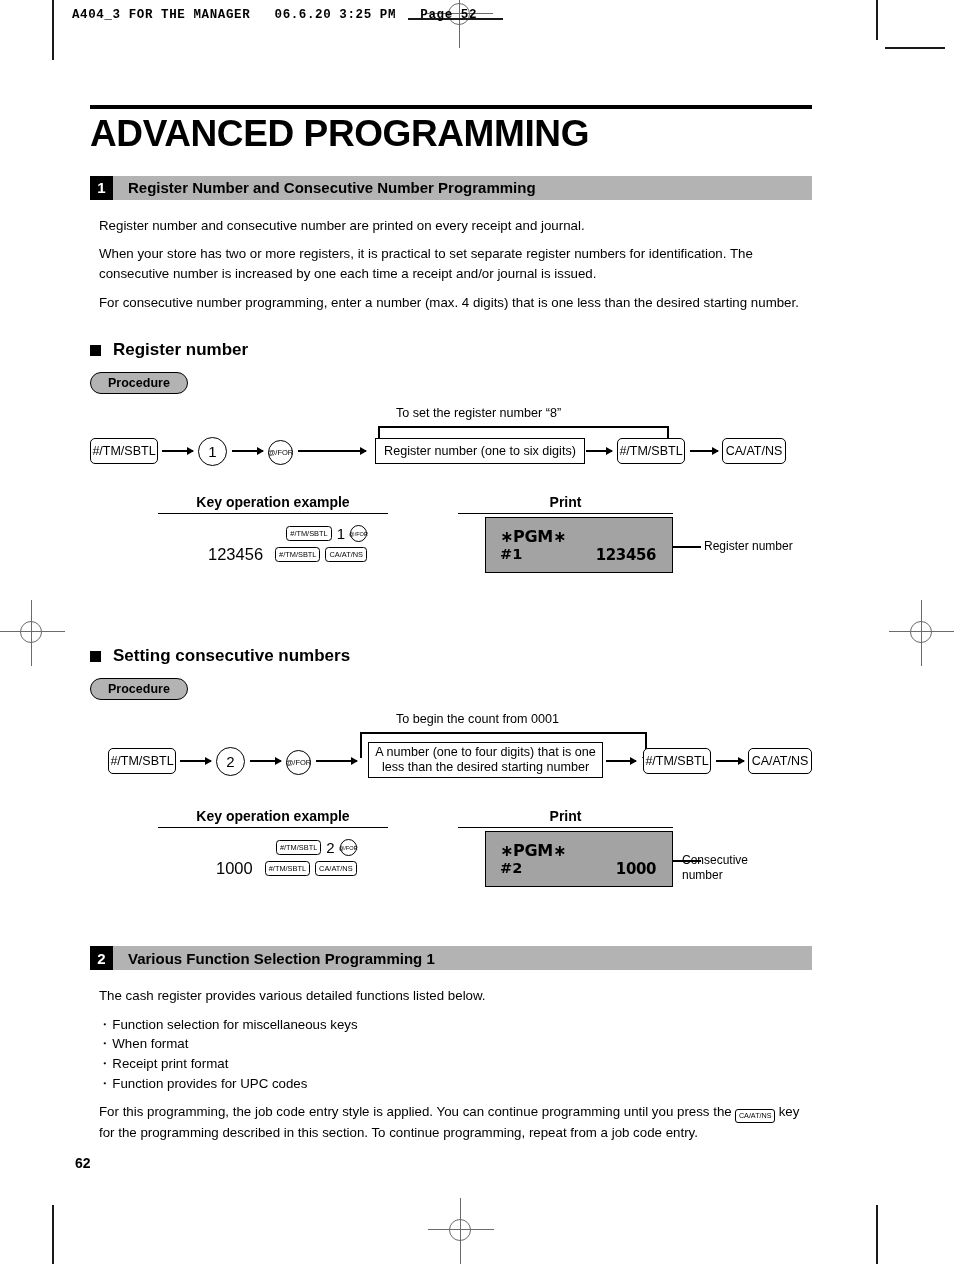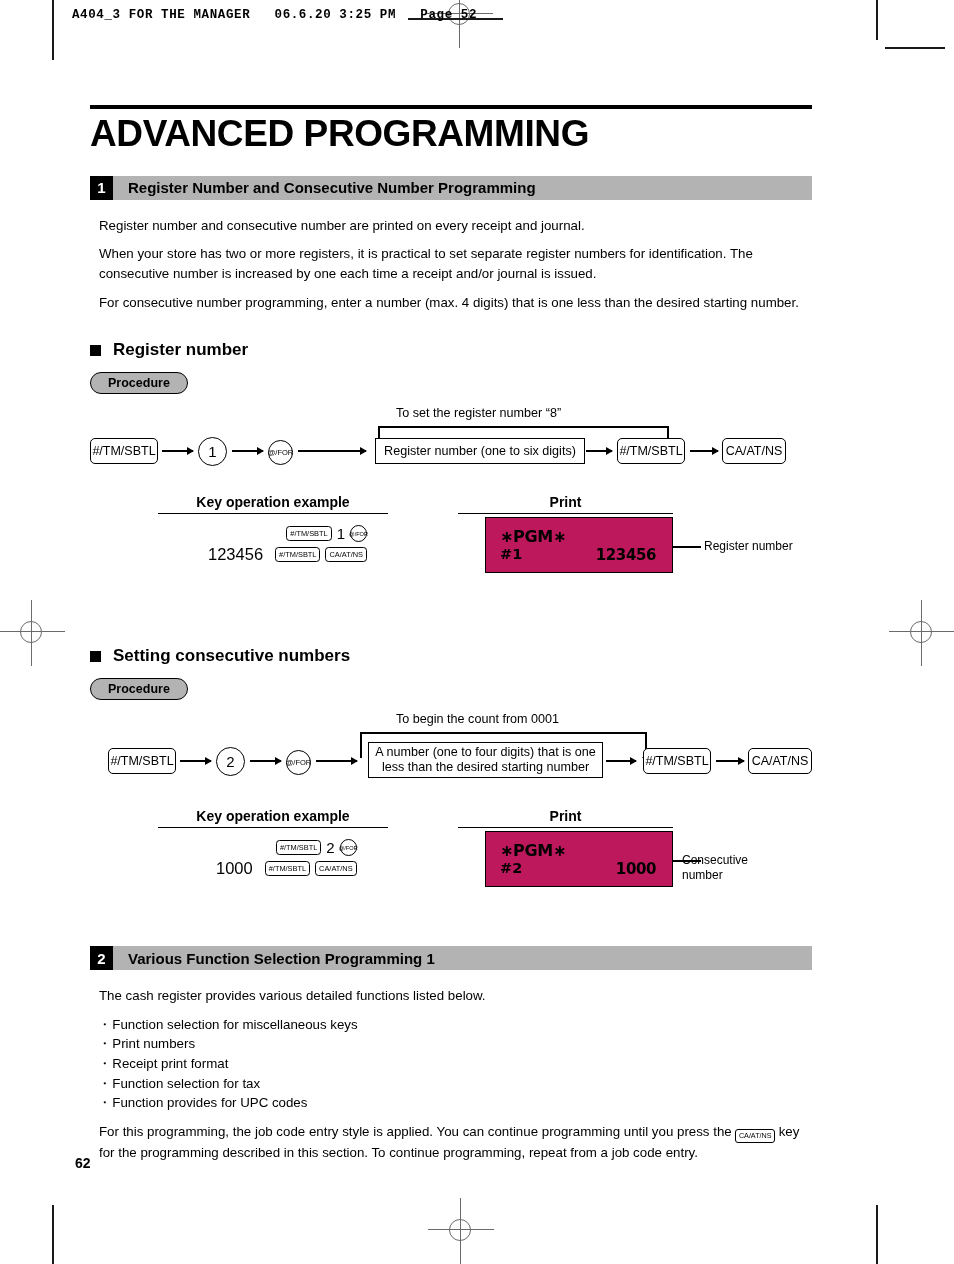--- a/index.html
+++ b/index.html
@@ -300,21 +300,21 @@
     line-height: 15px;
   }
   .amt {
     font-size: 16.5px;
     margin-right: 7px;
   }
 
   .print-box {
     position: absolute;
     border: 1.6px solid #000;
-    background: #be185d;
+    background: #a3a3a3;
     box-sizing: border-box;
     font-family: "DejaVu Sans", sans-serif;
   }
   .print-line1 {
     position: absolute;
     left: 14px; top: 9px;
     font-size: 16px;
     font-weight: bold;
     letter-spacing: -0.3px;
   }
@@ -541,23 +541,22 @@
   
   <div class="section-bar" style="margin-top:28px;">
     <div class="section-num">2</div>
     <div class="section-name">Various Function Selection Programming 1</div>
   </div>
 
   <div class="body-text">
     <p>The cash register provides various detailed functions listed below.</p>
     <ul class="bullet-list">
       <li>Function selection for miscellaneous keys</li>
-      <li>Print numbers</li>
+      <li>When format</li>
       <li>Receipt print format</li>
-      <li>Function selection for tax</li>
       <li>Function provides for UPC codes</li>
     </ul>
     <p><span>For this programming, the job code entry style is applied.  You can continue programming until you press the</span>
       <span class="inline-key">CA/AT/NS</span>
       <span>key for the programming described in this section.  To continue programming, repeat from a job code entry.</span></p>
   </div>
 
 </div>
 
 <div class="page-num">62</div>

